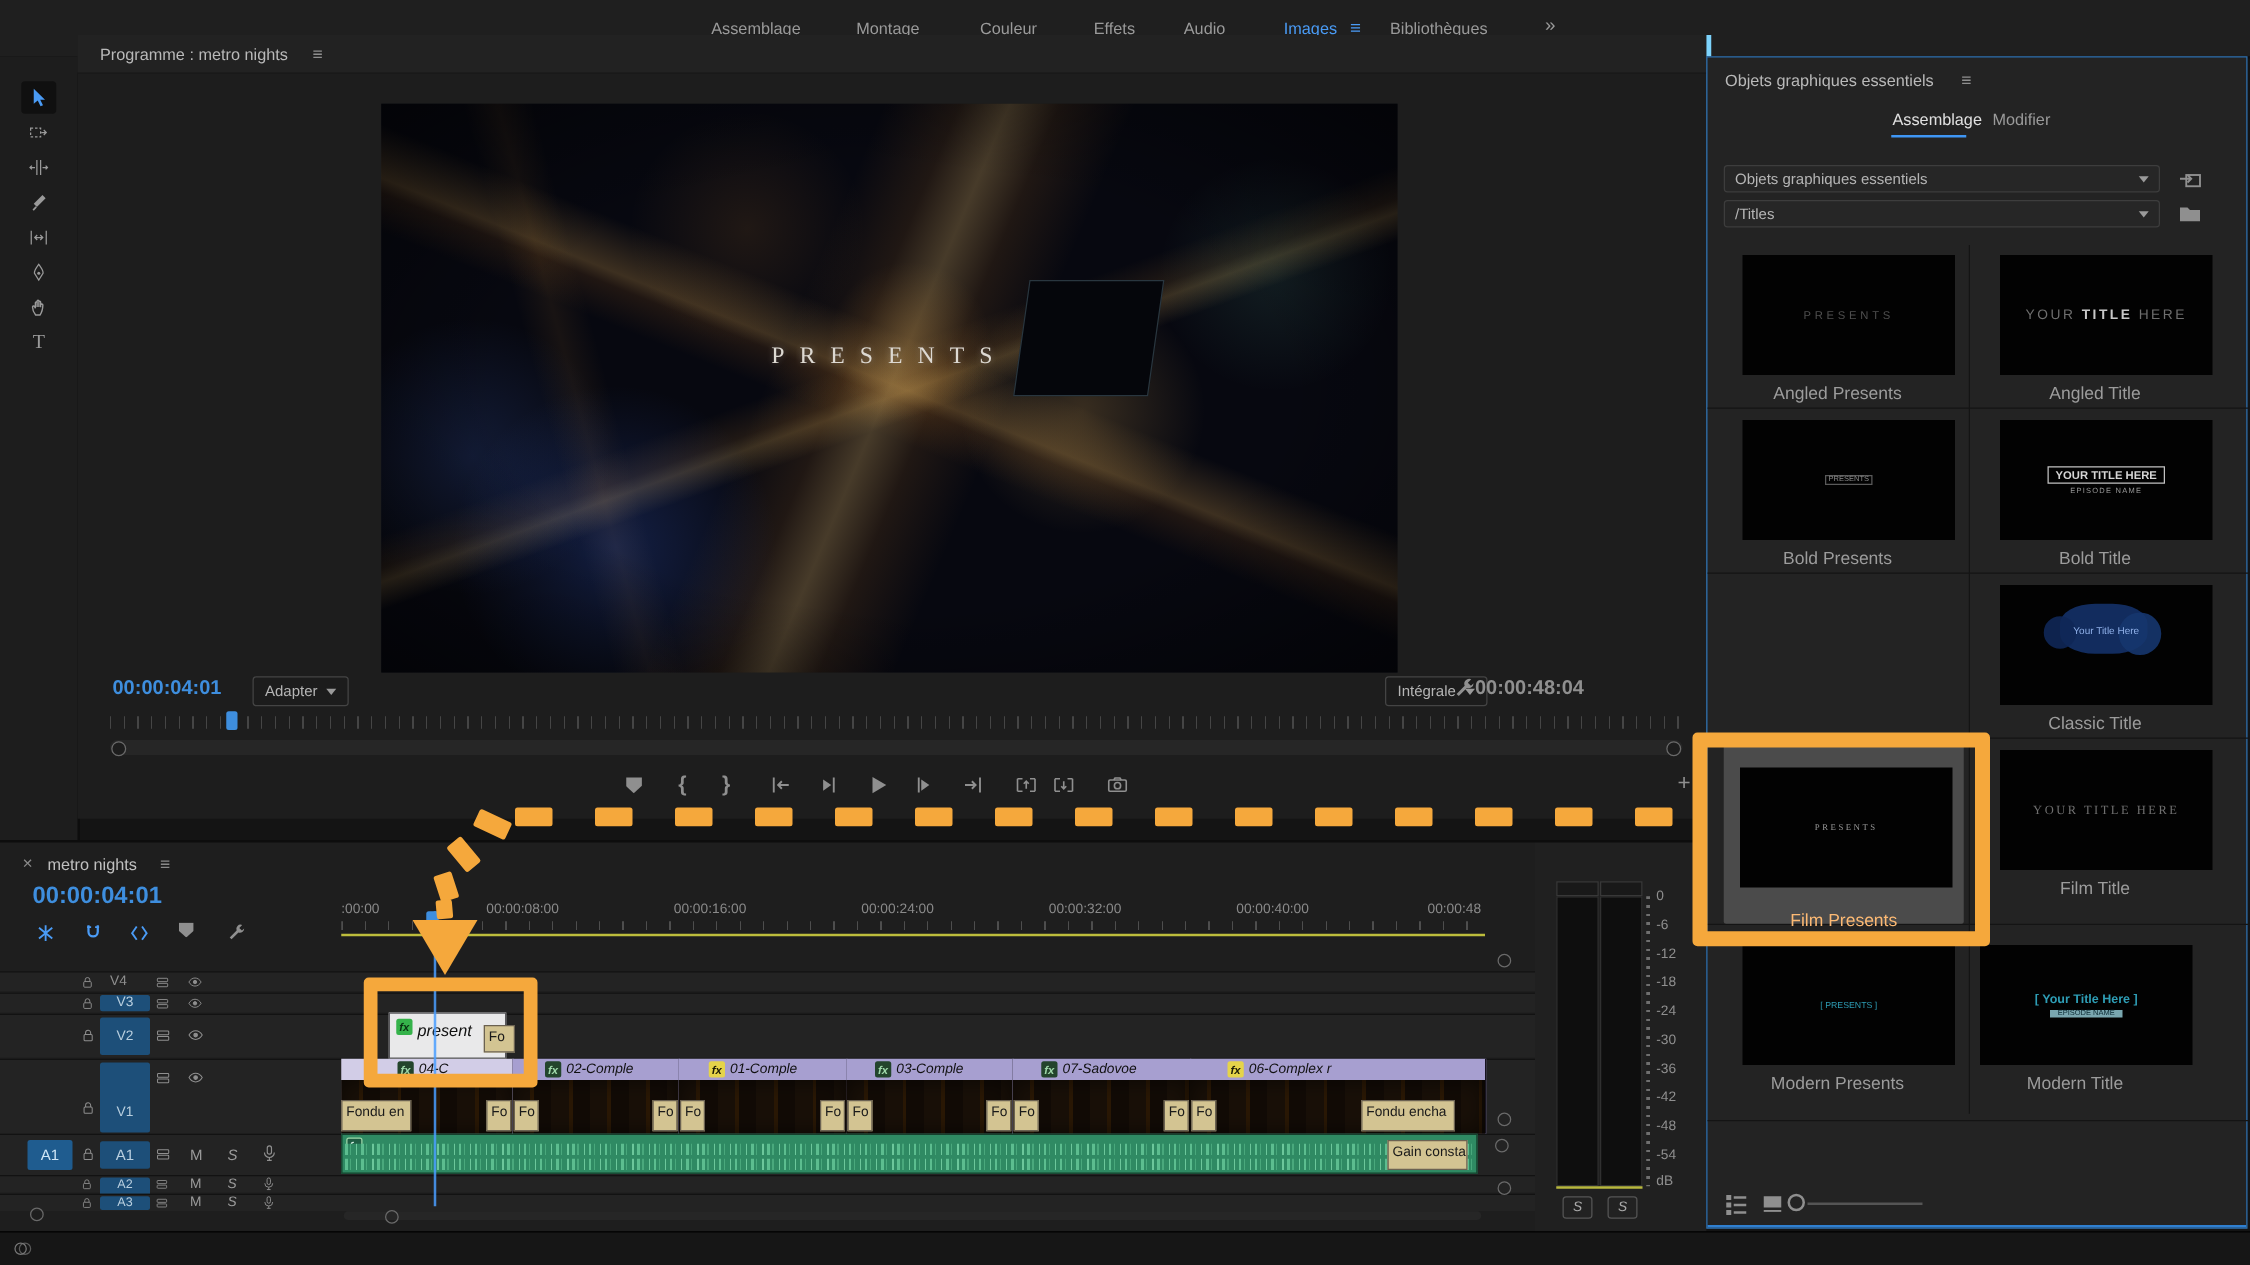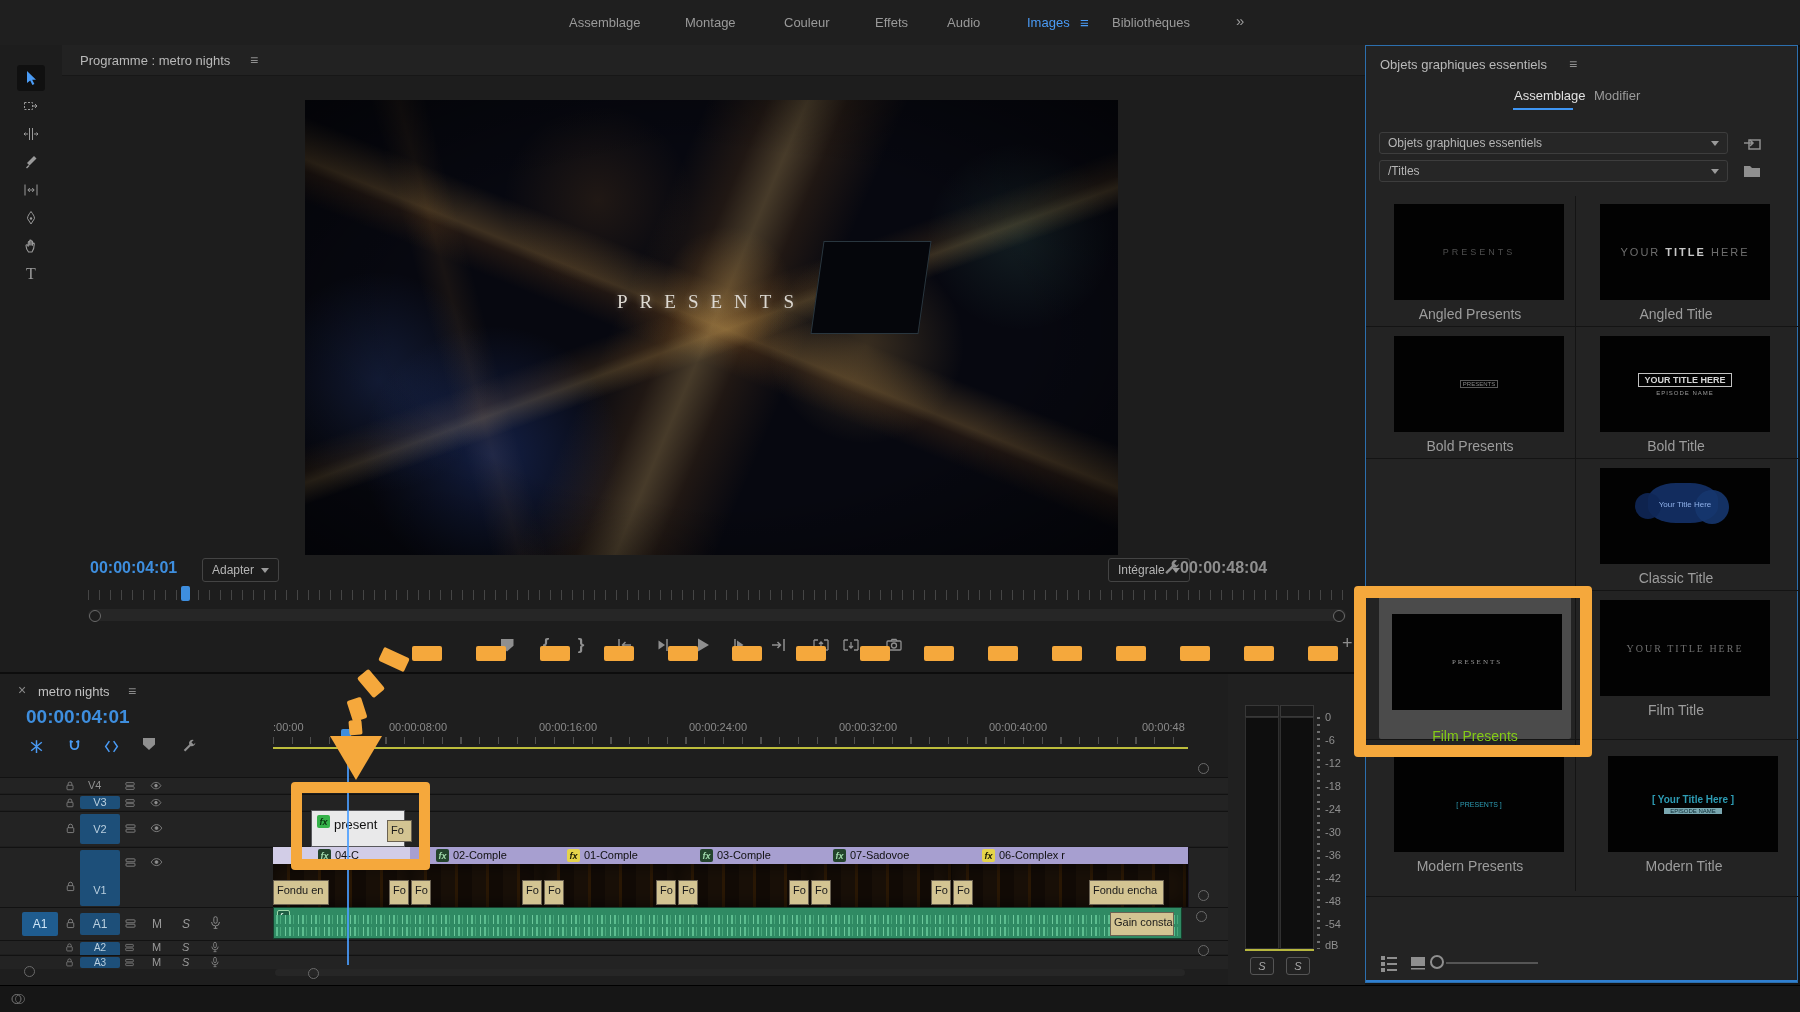--- a/index.html
+++ b/index.html
@@ -11,21 +11,21 @@
   .wtab{position:absolute;top:15px;font-size:13px;color:#9a9a9a;cursor:default;}
   .wtab.active{color:#4a9bf5;}
   .wmenu{position:absolute;top:14px;font-size:15px;color:#4a9bf5;}
   .woverflow{position:absolute;top:12px;font-size:15px;color:#9a9a9a;}
   
   .tools{position:absolute;left:0;top:45px;width:62px;height:627px;background:#1d1d1d;border-right:2px solid #0d0d0d;}
   .tool{position:absolute;left:17px;width:28px;height:26px;display:flex;align-items:center;justify-content:center;}
   .tool.active{background:#101010;border-radius:3px;}
   .tool .tglyph{font-family:"Liberation Serif",serif;font-size:16px;color:#9a9a9a;}
   
-  .program{position:absolute;left:62px;top:45px;width:1303px;height:627px;background:#1d1d1d;border-right:4px solid #7dd3fc;}
+  .program{position:absolute;left:62px;top:28px;width:1303px;height:627px;background:#1d1d1d;border-right:4px solid #7dd3fc;}
   .phead{position:absolute;left:0;top:0;width:100%;height:30px;background:#222;border-bottom:1px solid #171717;}
   .ptitle{position:absolute;left:18px;top:8px;font-size:13px;color:#b9b9b9;}
   .pmenu{position:absolute;left:188px;top:7px;font-size:14px;color:#8f8f8f;}
   .video{position:absolute;left:243px;top:55px;width:813px;height:455px;background:
     radial-gradient(circle at 69% 54%,rgba(255,195,95,.20),transparent 16%),
     radial-gradient(circle at 52% 42%,rgba(255,175,70,.17),transparent 13%),
     radial-gradient(circle at 36% 22%,rgba(255,165,60,.10),transparent 15%),
     radial-gradient(circle at 23% 78%,rgba(65,115,255,.22),transparent 18%),
     radial-gradient(circle at 9% 62%,rgba(80,130,255,.16),transparent 14%),
     radial-gradient(circle at 88% 30%,rgba(120,220,190,.10),transparent 12%),
@@ -60,21 +60,21 @@
   .rlabel{position:absolute;top:47px;font-size:11px;color:#8a8a8a;}
   .ruler-ticks{position:absolute;left:273px;top:63px;width:915px;height:7px;background:repeating-linear-gradient(90deg,#4e4e4e 0 1px,transparent 1px 18.75px);}
   .renderbar{position:absolute;left:273px;top:73px;width:915px;height:2px;background:#bdbd3c;}
   .trow{position:absolute;left:0;width:1228px;background:#232323;border-top:1px solid #121212;}
   .tname{position:absolute;background:#1d4f79;color:#b9cfdf;text-align:center;border-radius:2px;font-size:11px;}
   .mslabel{position:absolute;color:#9a9a9a;font-size:11px;}
   .patchbox{position:absolute;background:#1f5c8f;color:#cfe6f7;text-align:center;border-radius:2px;font-size:12px;}
   .clipseg{position:absolute;top:173px;height:60px;background:#a79fd0;overflow:hidden;border-right:1px solid #17131f;}
   .clipseg .thumbband{position:absolute;left:0;top:17px;width:100%;height:43px;background:repeating-linear-gradient(90deg,#191008 0 14px,#2a1805 14px 17px,#120b06 17px 31px),#150e08;box-shadow:inset 0 0 18px rgba(0,0,0,.6);}
   .clipseg.sel{background:#d2cde7;}
-  .cname{position:absolute;top:2px;font-size:11px;color:#101010;white-space:nowrap;}
+  .cname{position:absolute;top:2px;font-size:11px;color:#101010;white-space:nowrap;font-style:italic;}
   .fxb{position:absolute;top:2px;width:13px;height:13px;border-radius:2px;font-size:9px;font-style:italic;font-weight:bold;display:flex;align-items:center;justify-content:center;}
   .fxdark{background:#23442c;color:#9fd8aa;}
   .fxyellow{background:#e5d44a;color:#1c1c06;}
   .fxgreen{background:#35b24a;color:#0a3312;}
   .fxaudio{background:#1f5e44;color:#d6efe2;border:1px solid #9fd8aa;}
   .trans{position:absolute;background:#d3c492;border:1px solid #6b6252;color:#1a1a1a;font-size:11px;overflow:hidden;white-space:nowrap;padding:3px 2px 0 3px;box-sizing:border-box;}
   .presentclip{position:absolute;left:311px;top:136px;width:94px;height:37px;background:#e9e9ea;border:1px solid #58585c;box-sizing:border-box;}
   .presentclip .cname{font-size:13px;top:6px;left:22px;}
   .audioclip{position:absolute;left:273px;top:233px;width:909px;height:32px;background:#2f8a63;border:1px solid #15402d;box-sizing:border-box;}
   .wave{position:absolute;left:2px;width:903px;height:9px;background:repeating-linear-gradient(90deg,#5cbd8f 0 2px,#2f8a63 2px 4px,#49a87c 4px 5px,#2f8a63 5px 9px,#6cc79b 9px 10px,#2f8a63 10px 13px);}
@@ -99,21 +99,21 @@
   .egunder{position:absolute;left:147px;top:62px;width:60px;height:2px;background:#3f96f4;}
   .dd{position:absolute;left:13px;width:349px;height:22px;border:1px solid #3d3d3d;border-radius:3px;background:#262626;color:#b5b5b5;font-size:12px;display:flex;align-items:center;padding:0 8px;box-sizing:border-box;justify-content:space-between;}
   .grid{position:absolute;left:0;top:150px;width:433px;height:712px;}
   .vline{position:absolute;left:209px;top:0;width:1px;height:695px;background:#141414;}
   .hline{position:absolute;left:0;width:433px;height:1px;background:#141414;}
   .cell{position:absolute;width:196px;}
   .cell.sel{background:#4b4b4b;border-radius:2px;}
   .thumb{position:absolute;left:22px;top:8px;width:170px;height:96px;background:#020202;display:flex;flex-direction:column;align-items:center;justify-content:center;overflow:hidden;}
   .cell.sel .thumb{top:18px;left:13px;}
   .tlabel{position:absolute;left:0;top:110px;width:100%;text-align:center;font-size:14px;color:#9c9c9c;white-space:nowrap;}
-  .cell.sel .tlabel{top:132px;color:#84cc16;}
+  .cell.sel .tlabel{top:132px;color:#fdba74;}
   .th-angpre{font-size:9px;letter-spacing:3px;color:#4f4f4f;}
   .th-angtit{font-size:11px;letter-spacing:2px;}
   .th-angtit .thin{color:#6e6e6e;font-weight:300;}
   .th-angtit .bold{color:#c8c8c8;font-weight:bold;}
   .th-boldpre{font-size:6px;color:#8a8a8a;border:1px solid #5a5a5a;padding:0 2px;}
   .th-boldtit{font-size:9px;font-weight:bold;color:#d5d5d5;border:1px solid #c2c2c2;padding:1px 5px;}
   .th-sub{font-size:6px;color:#9a9a9a;margin-top:3px;letter-spacing:1px;}
   .bokeh{position:absolute;border-radius:50%;}
   .th-classicpre-txt{font-size:7px;letter-spacing:1px;color:#d8e6f5;z-index:2;}
   .th-classictit-txt{font-size:8px;color:#8fb0e8;z-index:2;}
@@ -670,21 +670,21 @@
           </div>
         <div class="tlabel">Film Title</div>
       </div>
 
       <div class="cell" style="left:6px;top:552px;height:148px">
         <div class="thumb">
             <span class="th-modpre">[ PRESENTS ]</span>
           </div>
         <div class="tlabel">Modern Presents</div>
       </div>
-      <div class="cell" style="left:220px;top:552px;height:148px">
+      <div class="cell" style="left:196px;top:552px;height:148px">
         <div class="thumb">
             <span class="th-modtit">[ Your Title Here ]</span>
             <span class="th-modsub">EPISODE NAME</span>
           </div>
         <div class="tlabel">Modern Title</div>
       </div>
     </div>
 
     <div class="egbottombar">
       <svg class="abs" style="left:14px;top:10px" width="18" height="18" viewBox="0 0 18 18">

